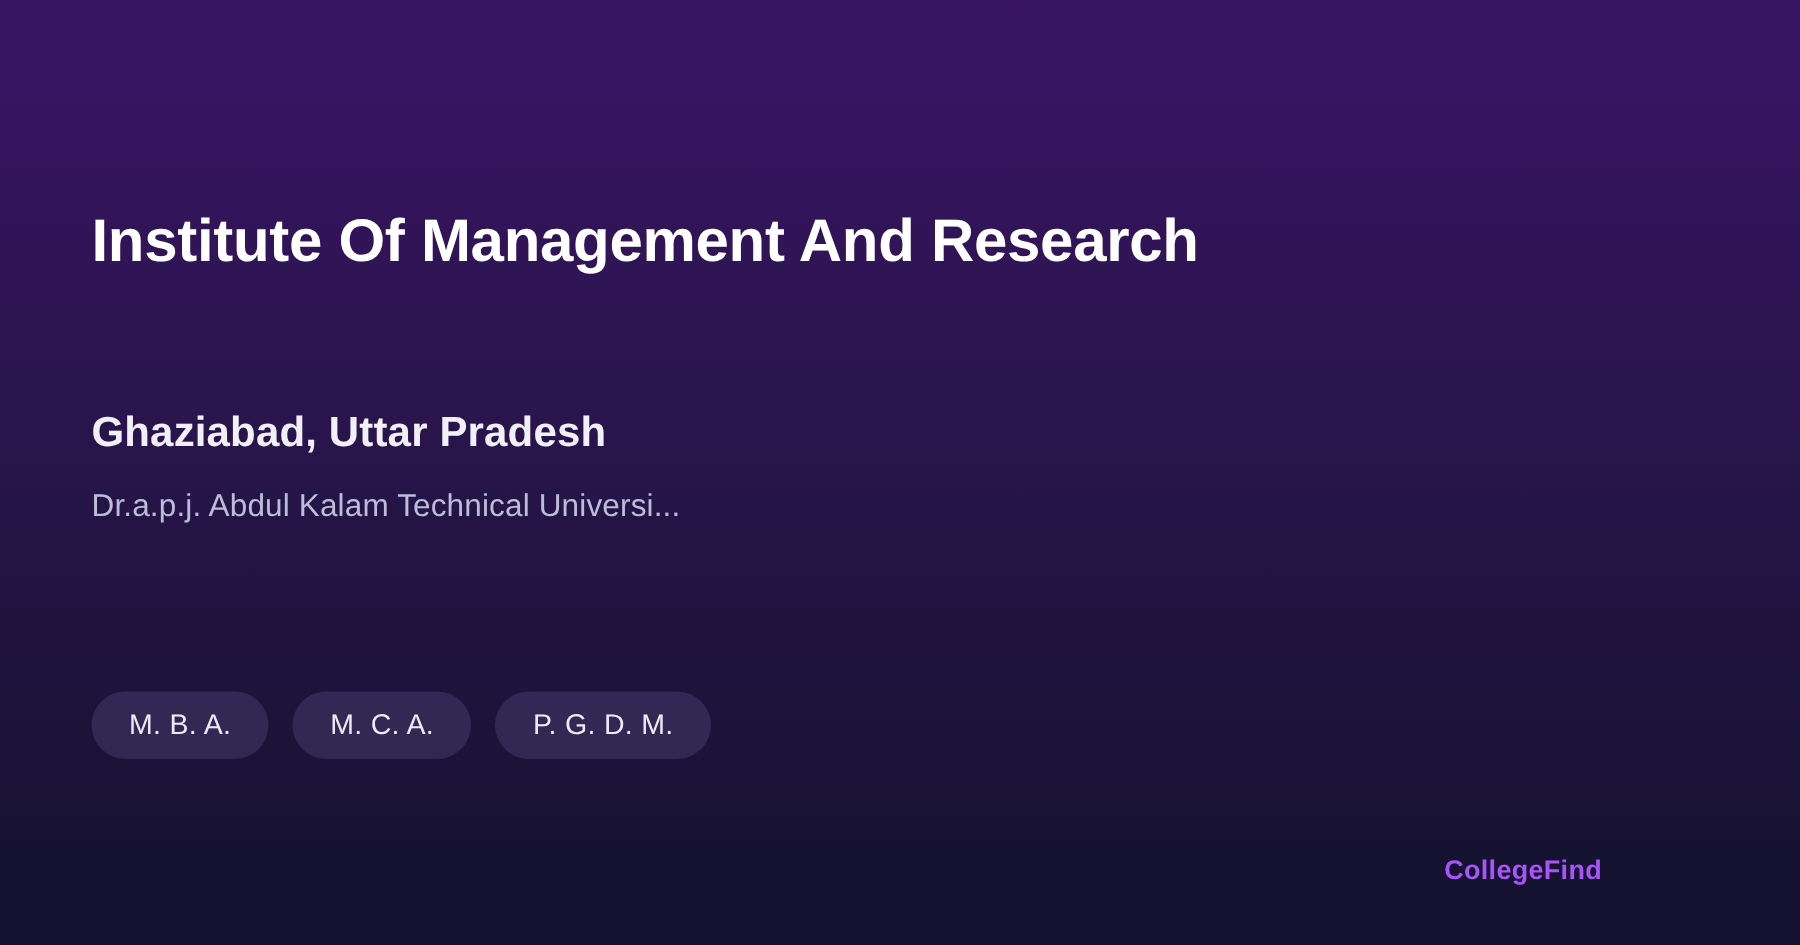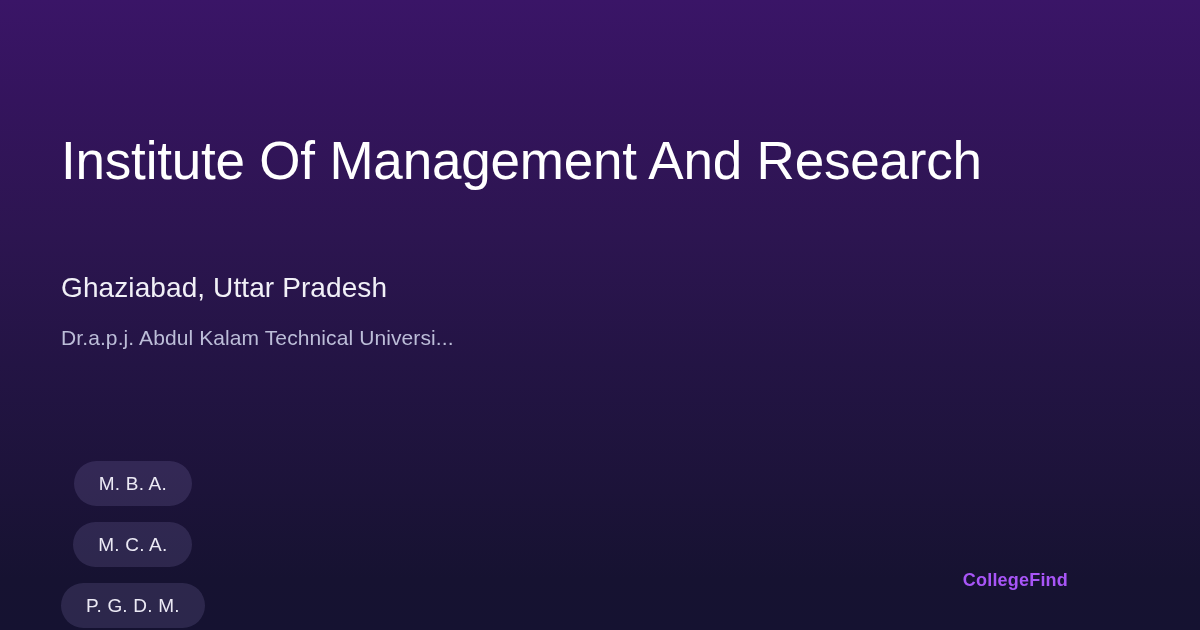--- a/index.html
+++ b/index.html
@@ -36,58 +36,58 @@
     box-sizing: border-box;
   }
 
   
   .title {
     position: absolute;
     left: 61px;
     top: 126px;
     width: 1060px;
     margin: 0;
-    font-size: 53px;
+    font-size: 40px;
     line-height: 70px;
-    font-weight: normal;
+    font-weight: bold;
     letter-spacing: -0.2px;
     color: #ffffff;
     white-space: nowrap;
   }
 
   
   .meta {
     position: absolute;
     left: 61px;
     top: 270px;
   }
   .location {
     margin: 0;
     font-size: 28px;
     line-height: 36px;
-    font-weight: normal;
+    font-weight: bold;
     color: #f1f0f7;
     letter-spacing: 0.1px;
   }
   .affiliation {
     margin: 16px 0 0 0;
     font-size: 21px;
     line-height: 32px;
     font-weight: normal;
     color: #bcbdd8;
     letter-spacing: 0.1px;
   }
 
   
   .tags {
     position: absolute;
     left: 61px;
     top: 461px;
     display: flex;
-    flex-direction: column;
+    flex-direction: row;
     align-items: center;
     gap: 16px;
   }
   .tag {
     display: inline-flex;
     align-items: center;
     justify-content: center;
     height: 45px;
     padding: 0 25px;
     border-radius: 999px;

